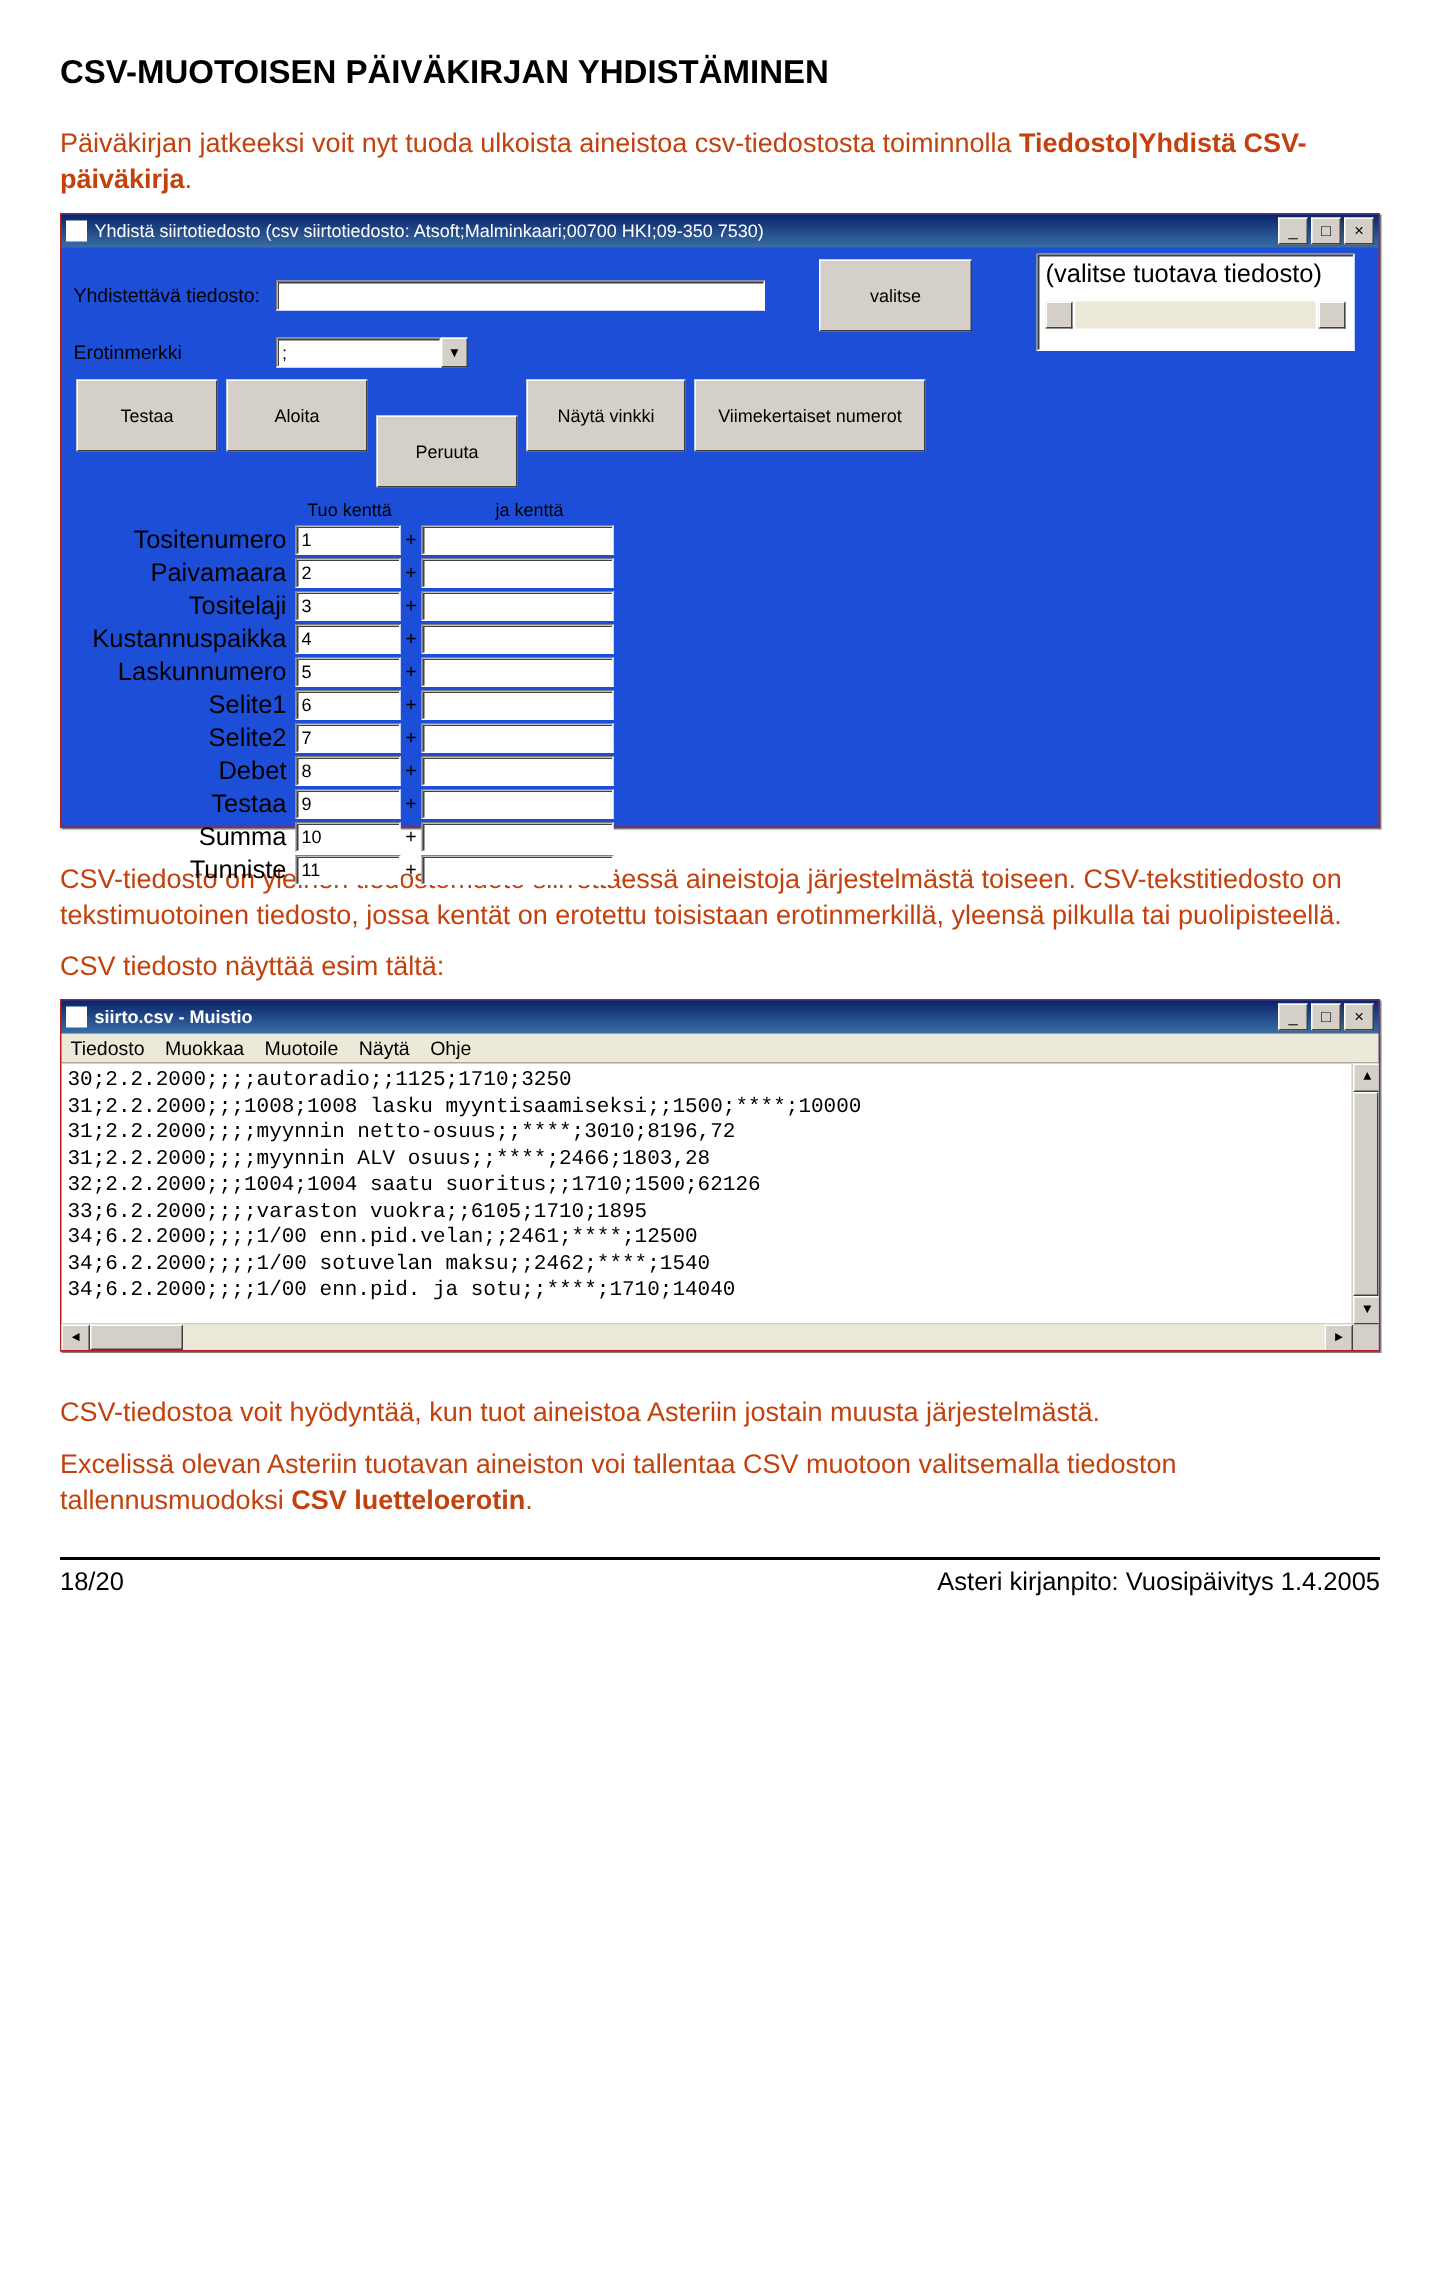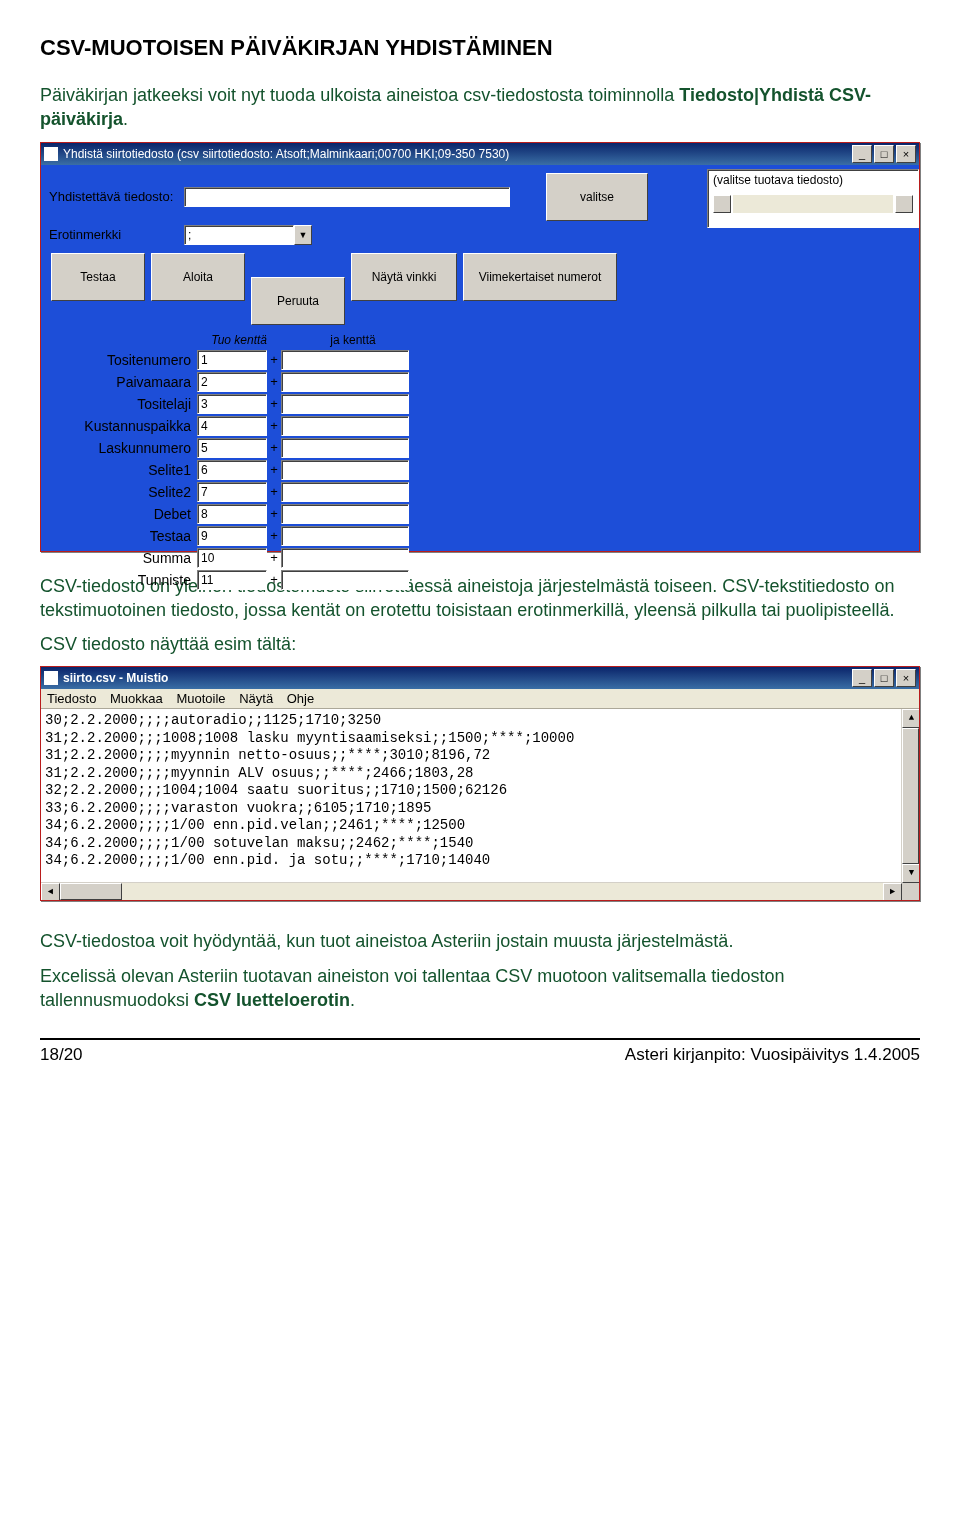--- a/index.html
+++ b/index.html
@@ -9,21 +9,21 @@
     width: 880px;
     color: #000;
     font-size: 18px;
   }
   h1 {
     font-size: 22px;
     margin: 0 0 22px 0;
     font-weight: bold;
   }
   .body-text {
-    color: #14532d;
+    color: #c2410c;
     line-height: 1.35;
     margin: 0 0 10px 0;
   }
   .win {
     border: 1px solid #b91c1c;
     background: #1d4ed8;
     font-family: Tahoma, Arial, sans-serif;
     font-size: 13px;
     color: #000;
     margin: 6px 0 22px 0;
@@ -88,39 +88,39 @@
   .select-arrow{
     width:16px;height:18px;
     background:#d4d0c8;
     border:1px solid #fff;
     border-right-color:#404040;border-bottom-color:#404040;
     display:inline-flex;align-items:center;justify-content:center;
     font-size:9px;
   }
   .rightpane{
     position:absolute;
-    right:0; top:26px;
+    right:16px; top:26px;
     width:200px;
     background:#fff;
     border:1px solid #808080;
     border-right-color:#fff;border-bottom-color:#fff;
     box-shadow: inset 1px 1px 0 #404040;
     padding:3px 5px 14px 5px;
-    font-size:12px;
+    font-size:17px;
   }
   .rightpane-sb{
     display:flex;gap:2px;margin-top:8px;
   }
   .sb-btn{width:16px;height:16px;background:#d4d0c8;border:1px solid #fff;border-right-color:#404040;border-bottom-color:#404040;}
   .field-grid{ padding: 2px 0 10px 6px; }
   .fg-head{ display:flex; padding-left:152px; gap:6px; font-size:12px; margin-bottom:2px; }
-  .fg-head .h1{ width:68px; text-align:right;font-style:italic; }
+  .fg-head .h1{ width:68px; text-align:center; }
   .fg-head .h2{ width:120px; text-align:center; }
   .fg-row{ display:flex; align-items:center; height:22px; }
-  .fg-label{ width:144px; text-align:right; padding-right:6px; font-size:14px; }
+  .fg-label{ width:144px; text-align:right; padding-right:6px; font-size:17px; }
   .fg-in1{ width:62px; }
   .plus{ width:14px; text-align:center; }
   .fg-in2{ width:120px; }
   .relbox{ position:relative; }
 
   .notepad{ font-size:12px; }
   .np-menu{ background:#ece9d8; padding:2px 6px; font-size:13px; border-bottom:1px solid #aca899; }
   .np-menu span{ margin-right:10px; }
   .np-body{
     background:#fff;

